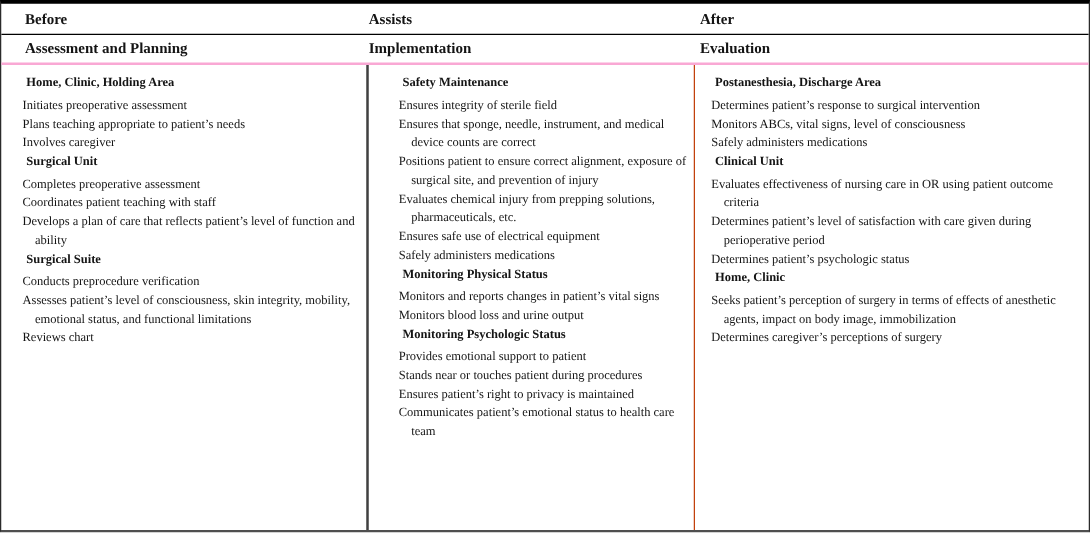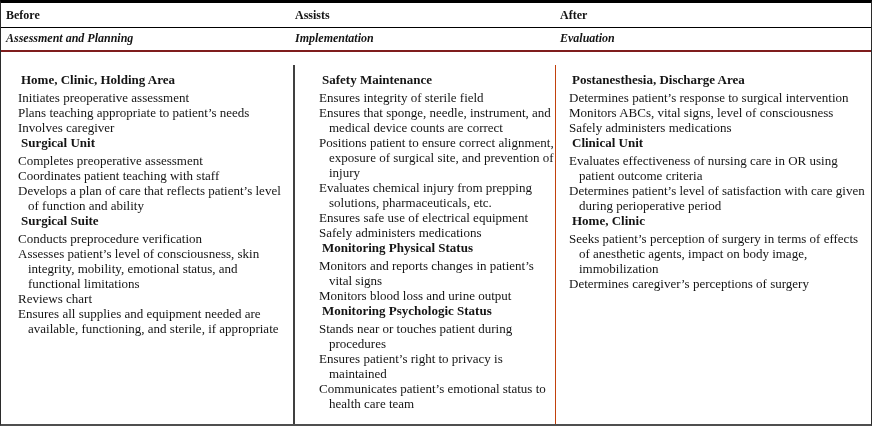--- a/index.html
+++ b/index.html
@@ -16,43 +16,42 @@
     border-right:1px solid #2b2b2b;
     display:flex; flex-direction:column;
     overflow:hidden;
   }
   .hrow {
     display:grid;
     grid-template-columns:292px 262px 316px;
     flex:0 0 auto;
   }
   .hrow.phases { height:24px; border-bottom:1px solid #000000; }
-  .hrow.stages { height:22px; border-bottom:2px solid #7f1d1d;font-style:italic; }
+  .hrow.stages { height:22px; border-bottom:2px solid #f9a8d4; }
   .hcell {
     display:flex; align-items:flex-end;
     padding-bottom:4px;
     font-size:12px; font-weight:bold;
     white-space:nowrap; overflow:hidden;
   }
-  .hcell.c1 { padding-left:5px; }
+  .hcell.c1 { padding-left:19px; }
   .hcell.c2 { padding-left:2px; }
   .hcell.c3 { padding-left:5px; }
   .brow {
     display:grid;
     grid-template-columns:292px 262px 316px;
     flex:1 1 auto;
     min-height:0;
   }
   .bcell {
     box-sizing:border-box;
     padding-top:7px;
-    font-size:13px;
+    font-size:10px;
     line-height:15px;
     overflow:hidden;
-    margin-top:13px;
   }
   .bcell.c1 { padding-left:17px; padding-right:3px; }
   .bcell.c2 { border-left:2px solid #404040; padding-left:24px; padding-right:1px; }
   .bcell.c3 { border-left:1px solid #c2410c; padding-left:13px; padding-right:2px; }
   .section-heading {
     font-weight:bold;
     margin-left:3px;
     margin-bottom:3px;
   }
   .item {
@@ -84,45 +83,46 @@
         <div class="item">Plans teaching appropriate to patient’s needs</div>
         <div class="item">Involves caregiver</div>
         <div class="section-heading">Surgical Unit</div>
         <div class="item">Completes preoperative assessment</div>
         <div class="item">Coordinates patient teaching with staff</div>
         <div class="item">Develops a plan of care that reflects patient’s level of function and ability</div>
         <div class="section-heading">Surgical Suite</div>
         <div class="item">Conducts preprocedure verification</div>
         <div class="item">Assesses patient’s level of consciousness, skin integrity, mobility, emotional status, and functional limitations</div>
         <div class="item">Reviews chart</div>
-        <div class="item">Ensures all supplies and equipment needed are available, functioning, and sterile, if appropriate</div>
       </div>
     <div class="bcell c2">
         <div class="section-heading">Safety Maintenance</div>
         <div class="item">Ensures integrity of sterile field</div>
         <div class="item">Ensures that sponge, needle, instrument, and medical device counts are correct</div>
         <div class="item">Positions patient to ensure correct alignment, exposure of surgical site, and prevention of injury</div>
         <div class="item">Evaluates chemical injury from prepping solutions, pharmaceuticals, etc.</div>
         <div class="item">Ensures safe use of electrical equipment</div>
         <div class="item">Safely administers medications</div>
         <div class="section-heading">Monitoring Physical Status</div>
         <div class="item">Monitors and reports changes in patient’s vital signs</div>
         <div class="item">Monitors blood loss and urine output</div>
         <div class="section-heading">Monitoring Psychologic Status</div>
+        <div class="item">Provides emotional support to patient</div>
         <div class="item">Stands near or touches patient during procedures</div>
         <div class="item">Ensures patient’s right to privacy is maintained</div>
         <div class="item">Communicates patient’s emotional status to health care team</div>
       </div>
     <div class="bcell c3">
         <div class="section-heading">Postanesthesia, Discharge Area</div>
         <div class="item">Determines patient’s response to surgical intervention</div>
         <div class="item">Monitors ABCs, vital signs, level of consciousness</div>
         <div class="item">Safely administers medications</div>
         <div class="section-heading">Clinical Unit</div>
         <div class="item">Evaluates effectiveness of nursing care in OR using patient outcome criteria</div>
         <div class="item">Determines patient’s level of satisfaction with care given during perioperative period</div>
+        <div class="item">Determines patient’s psychologic status</div>
         <div class="section-heading">Home, Clinic</div>
         <div class="item">Seeks patient’s perception of surgery in terms of effects of anesthetic agents, impact on body image, immobilization</div>
         <div class="item">Determines caregiver’s perceptions of surgery</div>
       </div>
   </div>
 
 </div>
 
 </body></html>

